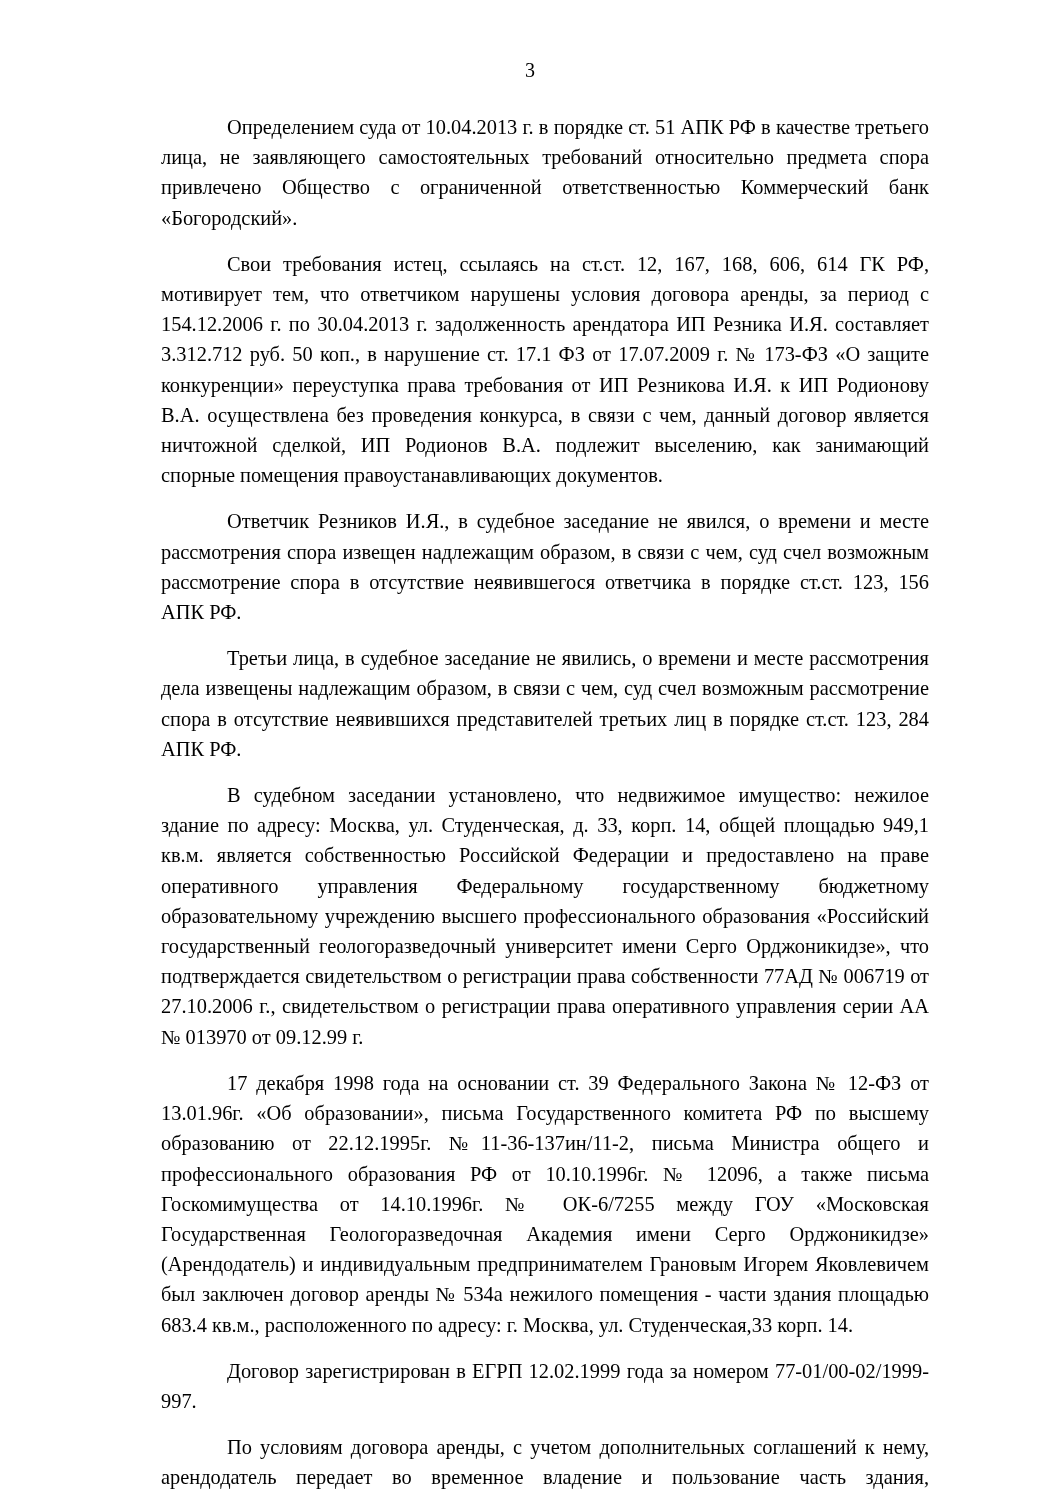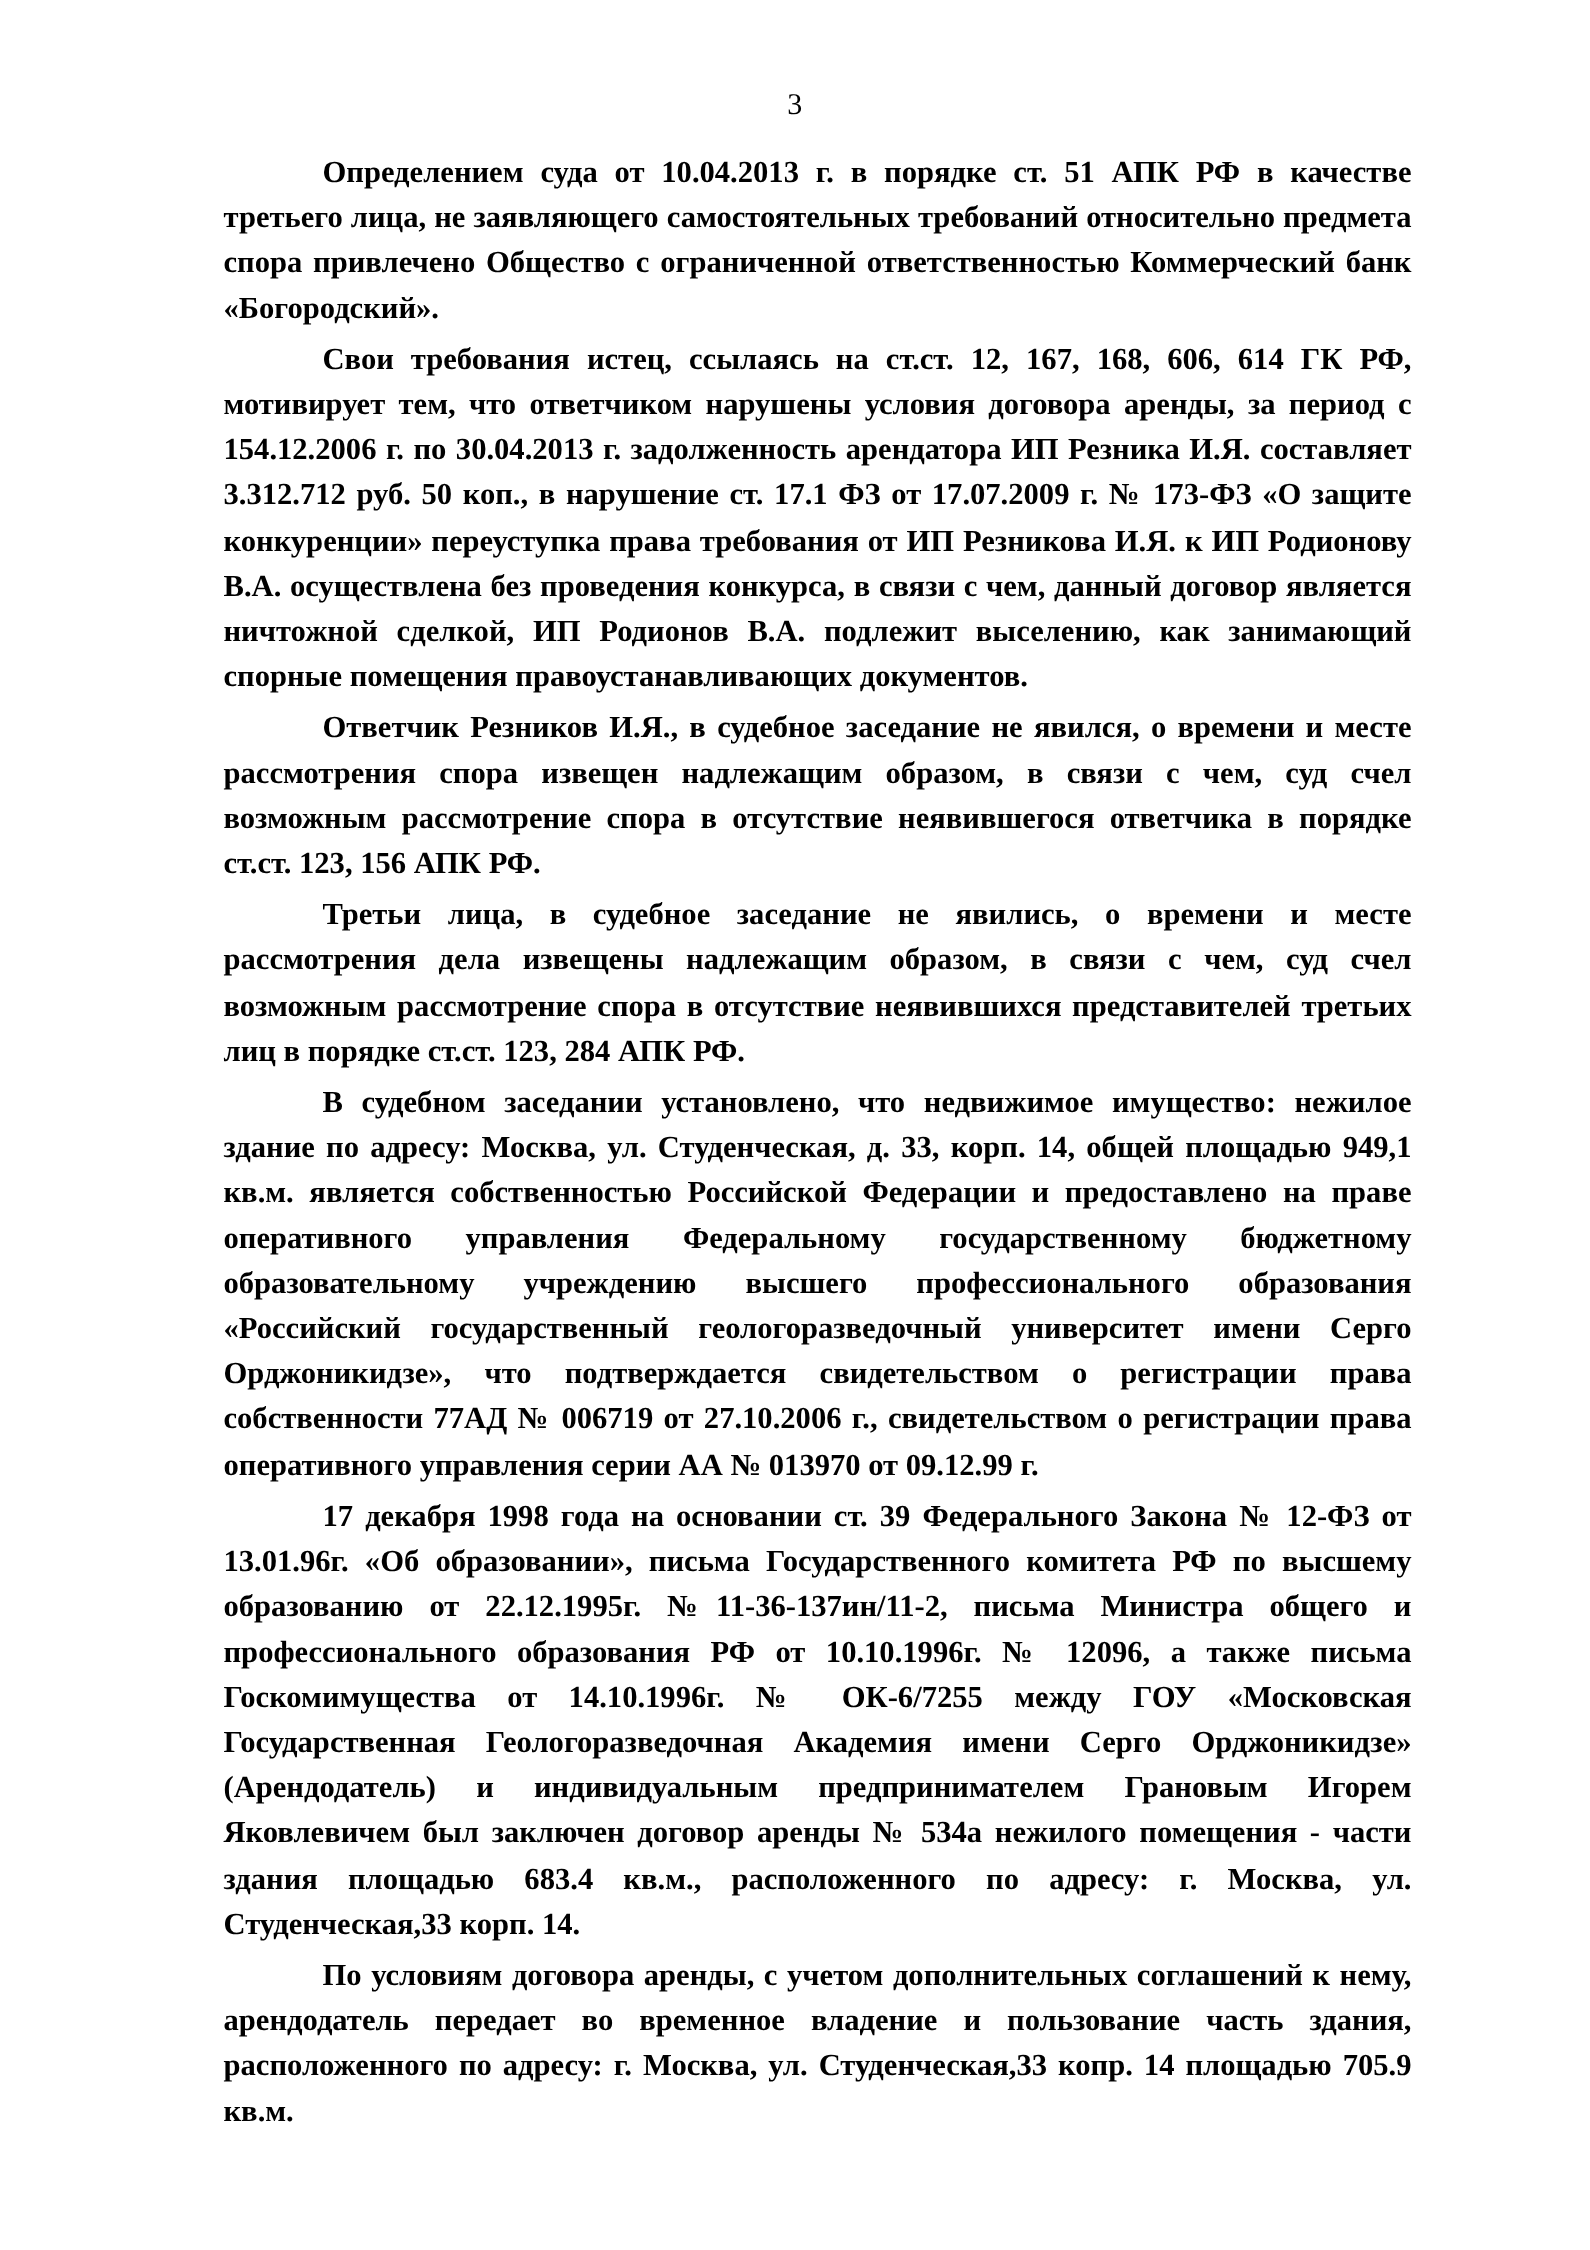--- a/index.html
+++ b/index.html
@@ -36,25 +36,24 @@
     left: 145px;
     width: 800px;
     font-size: 20.4px;
     line-height: 30.2px;
     text-align: justify;
     text-justify: inter-word;
     -webkit-hyphens: none;
     hyphens: none;
   }
   .body-text p {
-    margin: 4px;
+    margin: 16px;
     padding: 0;
     text-indent: 66px;
     text-align: justify;
-    font-weight: bold;
   }
 </style>
 </head>
 <body>
 
 <div class="page">
 
   <div class="page-number">3</div>
 
   <div class="body-text">
@@ -66,18 +65,19 @@
 
     <p>Ответчик  Резников И.Я., в судебное заседание не явился, о времени и месте рассмотрения спора извещен надлежащим образом, в связи с чем, суд счел возможным рассмотрение спора в отсутствие неявившегося ответчика в порядке ст.ст. 123, 156 АПК РФ.</p>
 
     <p>Третьи лица, в судебное заседание не явились, о времени и месте рассмотрения дела извещены надлежащим образом, в связи с чем, суд счел возможным рассмотрение спора в отсутствие неявившихся представителей третьих лиц в порядке ст.ст. 123, 284 АПК РФ.</p>
 
 
     <p>В судебном заседании установлено, что недвижимое имущество: нежилое здание по адресу: Москва, ул. Студенческая, д. 33, корп. 14, общей площадью 949,1 кв.м. является собственностью Российской Федерации и   предоставлено на праве оперативного управления Федеральному государственному бюджетному образовательному  учреждению высшего профессионального образования «Российский государственный геологоразведочный университет имени Серго Орджоникидзе», что подтверждается свидетельством о регистрации права собственности 77АД № 006719 от 27.10.2006 г., свидетельством о регистрации права оперативного управления серии АА № 013970 от 09.12.99 г.</p>
 
     <p>17 декабря 1998 года  на основании ст. 39 Федерального Закона № 12-ФЗ от 13.01.96г. «Об образовании», письма Государственного комитета РФ по высшему образованию от 22.12.1995г. №11-36-137ин/11-2, письма Министра общего и профессионального образования РФ от 10.10.1996г. № 12096, а также письма Госкомимущества от 14.10.1996г. № ОК-6/7255 между ГОУ «Московская Государственная Геологоразведочная Академия имени Серго Орджоникидзе» (Арендодатель) и индивидуальным предпринимателем Грановым Игорем Яковлевичем был заключен договор аренды № 534а нежилого помещения - части здания площадью 683.4 кв.м., расположенного по адресу: г. Москва, ул. Студенческая,33 корп. 14.</p>
 
+    <p>Договор зарегистрирован в ЕГРП 12.02.1999 года за номером 77-01/00-02/1999-997.</p>
 
 
     <p>По условиям договора аренды, с учетом дополнительных соглашений к нему, арендодатель передает во временное владение и пользование часть здания, расположенного по адресу: г. Москва, ул. Студенческая,33 копр. 14 площадью 705.9 кв.м.</p>
 
   </div>
 </div>
 
 </body></html>

